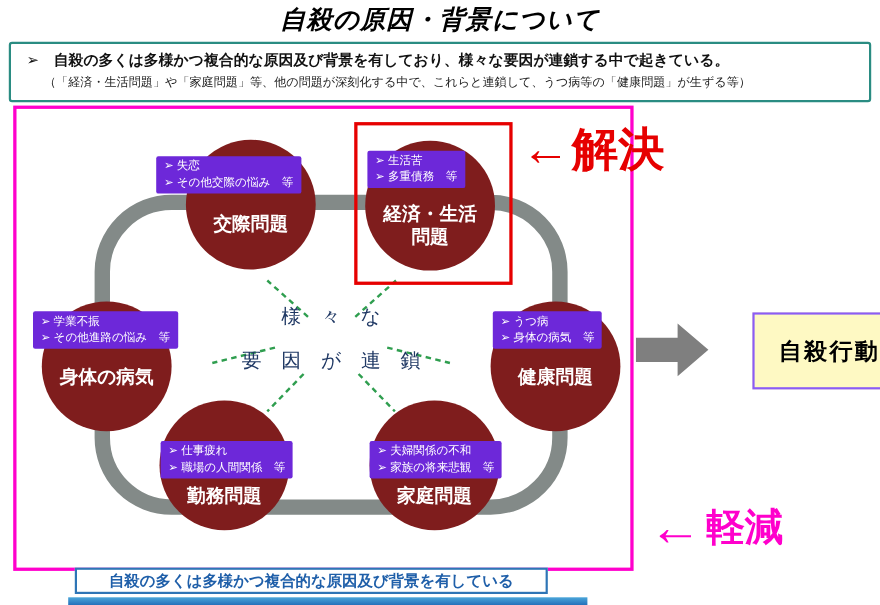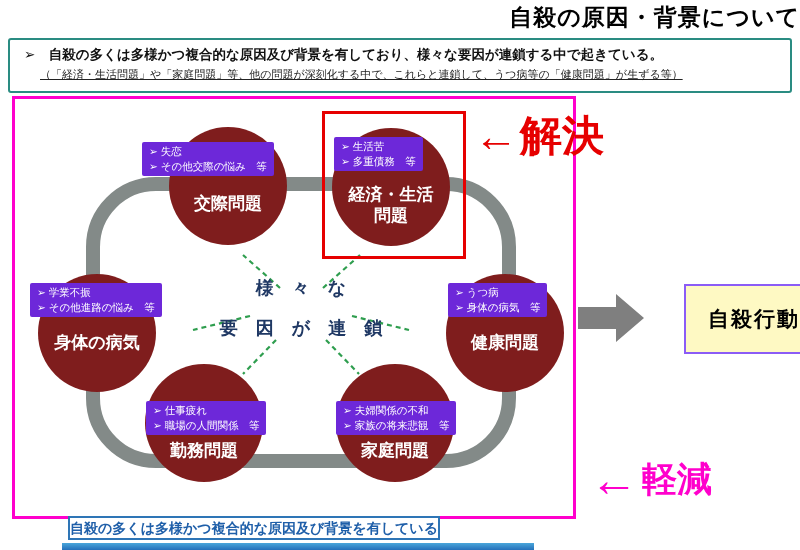--- a/index.html
+++ b/index.html
@@ -1,36 +1,36 @@
 <!DOCTYPE html>
 <html><head>
 <meta charset="utf-8">
 <style>
   * { margin:0; padding:0; box-sizing:border-box; }
   html,body { width:800px; height:550px; background:#fff;
     font-family:"Liberation Sans","DejaVu Sans",sans-serif; }
   .slide { position:relative; width:800px; height:550px; background:#fff; overflow:hidden; }
 
-  .title { position:absolute; top:2px; left:0; width:100%; text-align:right;
-    font-size:23px; font-weight:bold; color:#000; letter-spacing:1px; }
+  .title { position:absolute; top:2px; left:0; width:100%; text-align:center;
+    font-size:23px; font-weight:bold; color:#000; letter-spacing:1px;font-style:italic; }
 
   .summary { position:absolute; top:38px; left:8px; width:784px; height:55px;
     border:2px solid #2a8c82; border-radius:3px; background:#fff; padding:6px 12px 0 14px; }
   .summary .s1 { font-size:13.5px; font-weight:bold; color:#111; }
-  .summary .s2 { font-size:11px; color:#222; padding-left:16px; margin-top:3px;text-decoration:underline; }
+  .summary .s2 { font-size:11px; color:#222; padding-left:16px; margin-top:3px; }
 
   .magenta-rect { position:absolute; left:12px; top:96px; width:564px; height:423px;
     border:3px solid #ff00cc; z-index:6; pointer-events:none; }
   .gray-ring { position:absolute; left:86px; top:177px; width:430px; height:291px;
     border:14px solid #838a88; border-radius:70px; z-index:1; }
 
   .dashes { position:absolute; left:0; top:0; z-index:2; }
 
   .center-text { position:absolute; left:205px; top:276px; width:192px; text-align:center;
-    z-index:3; color:#1f3864; font-weight:bold; }
+    z-index:3; color:#1f3864; font-weight:normal; }
   .center-text .l1 { font-size:18px; margin-bottom:16px; }
   .center-text .l2 { font-size:18px; }
 
   .circle { position:absolute; width:118px; height:118px; border-radius:50%;
     background:#7f1d1d; z-index:4; }
   .circle .lbl { position:absolute; left:0; right:0; text-align:center; color:#fff;
     font-weight:bold; font-size:17px; line-height:21px; }
   .circle .ln { display:block; }
   .c-kousai { left:169px; top:127px; } .c-kousai .lbl { top:66px; }
   .c-keizai { left:332px; top:128px; } .c-keizai .lbl { top:56px; }
@@ -61,21 +61,21 @@
   .keigen .ar { font-size:48px; line-height:46px; margin-right:4px; }
   .keigen .tx { font-size:35px; }
 
   .gray-arrow { position:absolute; left:578px; top:292px; z-index:4; }
 
   .outcome { position:absolute; left:684px; top:284px; width:140px; height:70px;
     border:2px solid #8b5cf6; background:#fef9c3; display:flex; align-items:center;
     justify-content:center; font-size:21px; font-weight:bold; color:#000; z-index:4;
     letter-spacing:2px; }
 
-  .caption { position:absolute; left:68px; top:516px; width:372px; height:24px;
+  .caption { position:absolute; left:68px; top:516px; width:430px; height:24px;
     border:2px solid #2e75b6; background:#fff; color:#1f5fa9; font-size:14px;
     font-weight:bold; text-align:center; line-height:20px; z-index:7; }
   .bottom-bar { position:absolute; left:62px; top:543px; width:472px; height:7px;
     background:linear-gradient(180deg,#4aa6da,#2570ba); z-index:7; }
 </style>
 </head>
 <body>
 
 <div class="slide">
 

